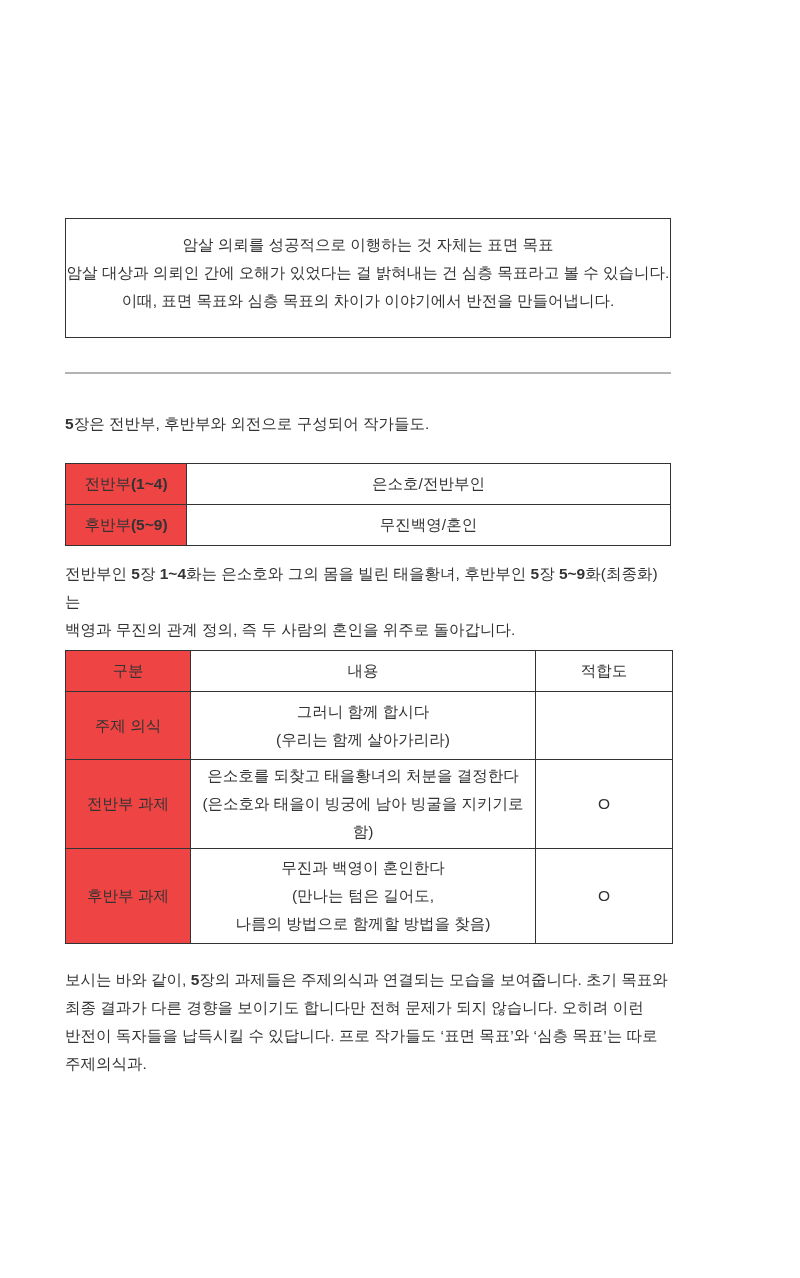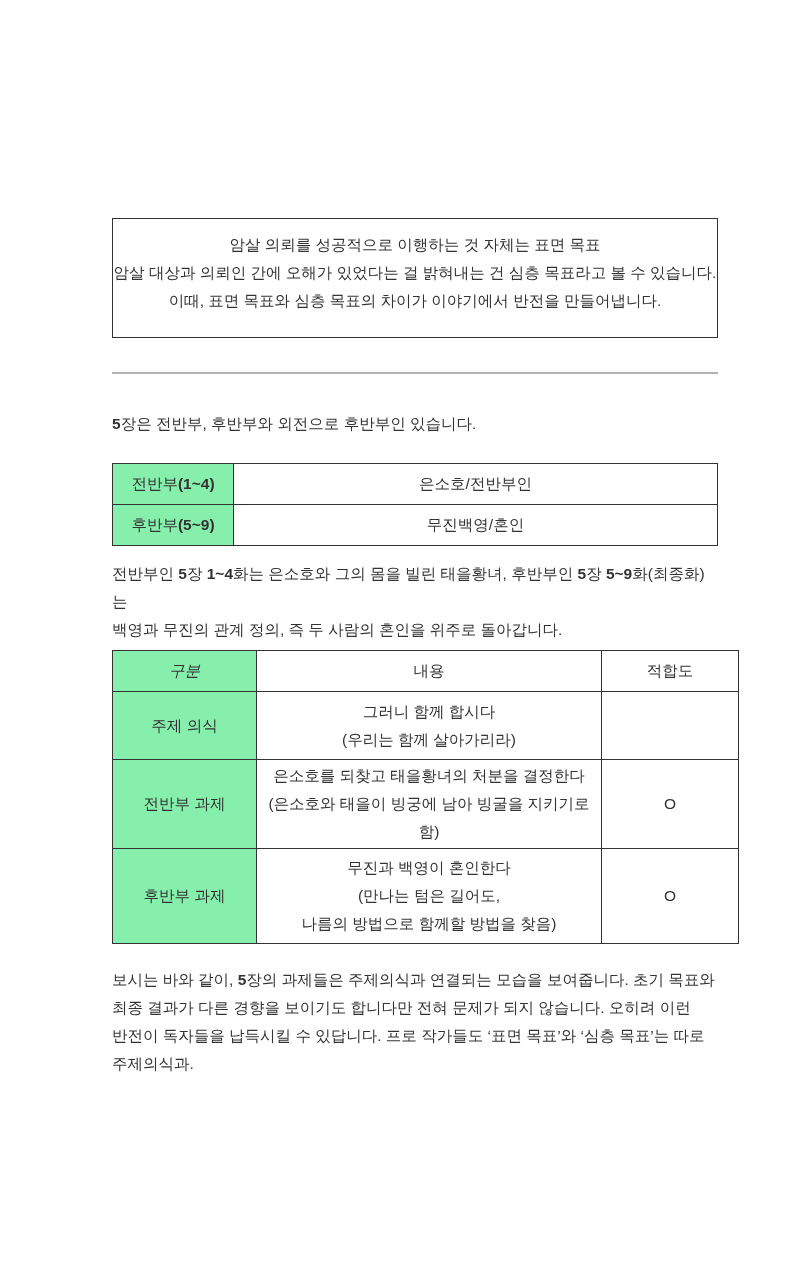--- a/index.html
+++ b/index.html
@@ -3,68 +3,68 @@
 <meta charset="utf-8">
 <style>
   * { box-sizing: border-box; margin: 0; padding: 0; }
   html, body { background: #ffffff; }
   body {
     width: 800px; height: 1278px; overflow: hidden;
     font-family: "Liberation Sans", "DejaVu Sans", sans-serif;
     font-size: 15.5px; line-height: 28px; color: #333333;
   }
   b { font-weight: 700; }
-  .content { width: 606px; margin-left: 112px; }
+  .content { width: 606px; margin-left: 65px; }
 
   .callout {
     margin-top: 218px; height: 120px; width: 100%;
     border: 1px solid #333333;
     text-align: center; padding-top: 12px;
   }
 
   .divider {
     margin-top: 34px; height: 2px; width: 100%;
     background: #b3b3b3;
   }
 
   .p-intro   { margin-top: 36px; }
 
   table { border-collapse: collapse; width: 100%; table-layout: fixed; color: #333333; }
   table, th, td { border: 1px solid #333333; }
   td, th { text-align: center; vertical-align: middle; font-weight: 400; padding: 2px 8px; }
-  .shaded { background: #86efac; }
+  .shaded { background: #ef4444; }
 
   .t-episodes { margin-top: 25px; }
   .t-episodes td { height: 41px; }
   .t-episodes .col-label { width: 121px; }
 
   .p-after-t1 { margin-top: 14px; }
   .p-check    { margin-top: 26px; }
 
   .t-tasks { margin-top: 6px; }
-  .t-tasks .col-cat { width: 144px; font-style: italic; }
+  .t-tasks .col-cat { width: 125px; }
   .t-tasks .col-content { width: 345px; }
   .t-tasks .col-fit { width: 137px; }
   .t-tasks .row-header td { height: 41px; }
   .t-tasks .row-theme td  { height: 68px; }
   .t-tasks .row-first td  { height: 87px; }
   .t-tasks .row-second td { height: 95px; }
 
   .p-closing { margin-top: 22px; }
 </style>
 </head>
 <body>
 
 <div class="content">
 
   <div class="callout">암살 의뢰를 성공적으로 이행하는 것 자체는 표면 목표<br>암살 대상과 의뢰인 간에 오해가 있었다는 걸 밝혀내는 건 심층 목표라고 볼 수 있습니다.<br>이때, 표면 목표와 심층 목표의 차이가 이야기에서 반전을 만들어냅니다.</div>
 
   <div class="divider"></div>
 
-  <p class="p-intro"><b>5</b><span>장은 전반부, 후반부와 외전으로 후반부인 있습니다.</span></p>
+  <p class="p-intro"><b>5</b><span>장은 전반부, 후반부와 외전으로 구성되어 작가들도.</span></p>
 
   <table class="t-episodes">
     <tbody>
       <tr>
         <td class="col-label shaded"><span>전반부</span><b>(1~4)</b></td>
         <td>은소호/전반부인</td>
       </tr>
       <tr>
         <td class="col-label shaded"><span>후반부</span><b>(5~9)</b></td>
         <td>무진백영/혼인</td>

